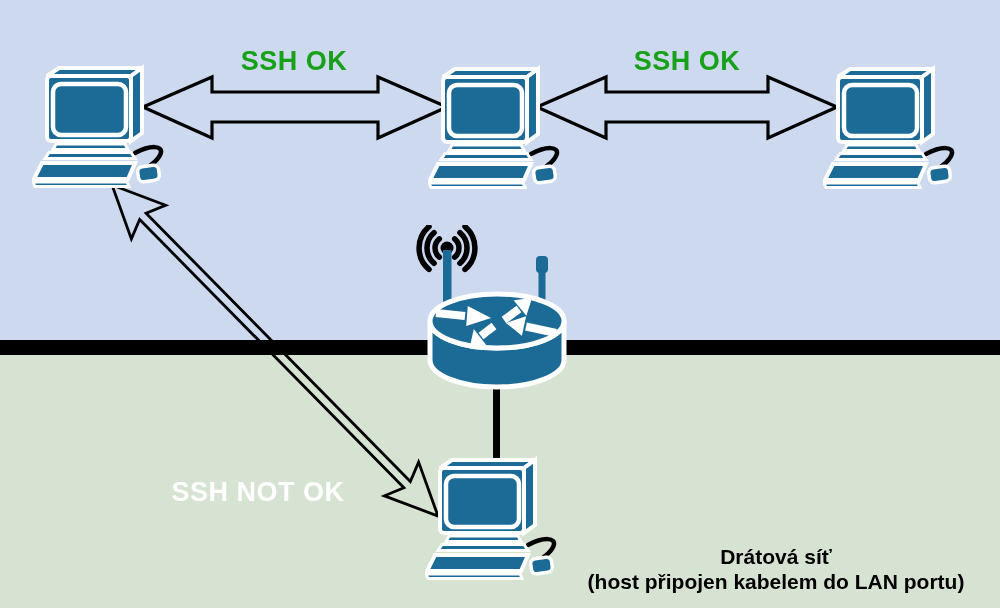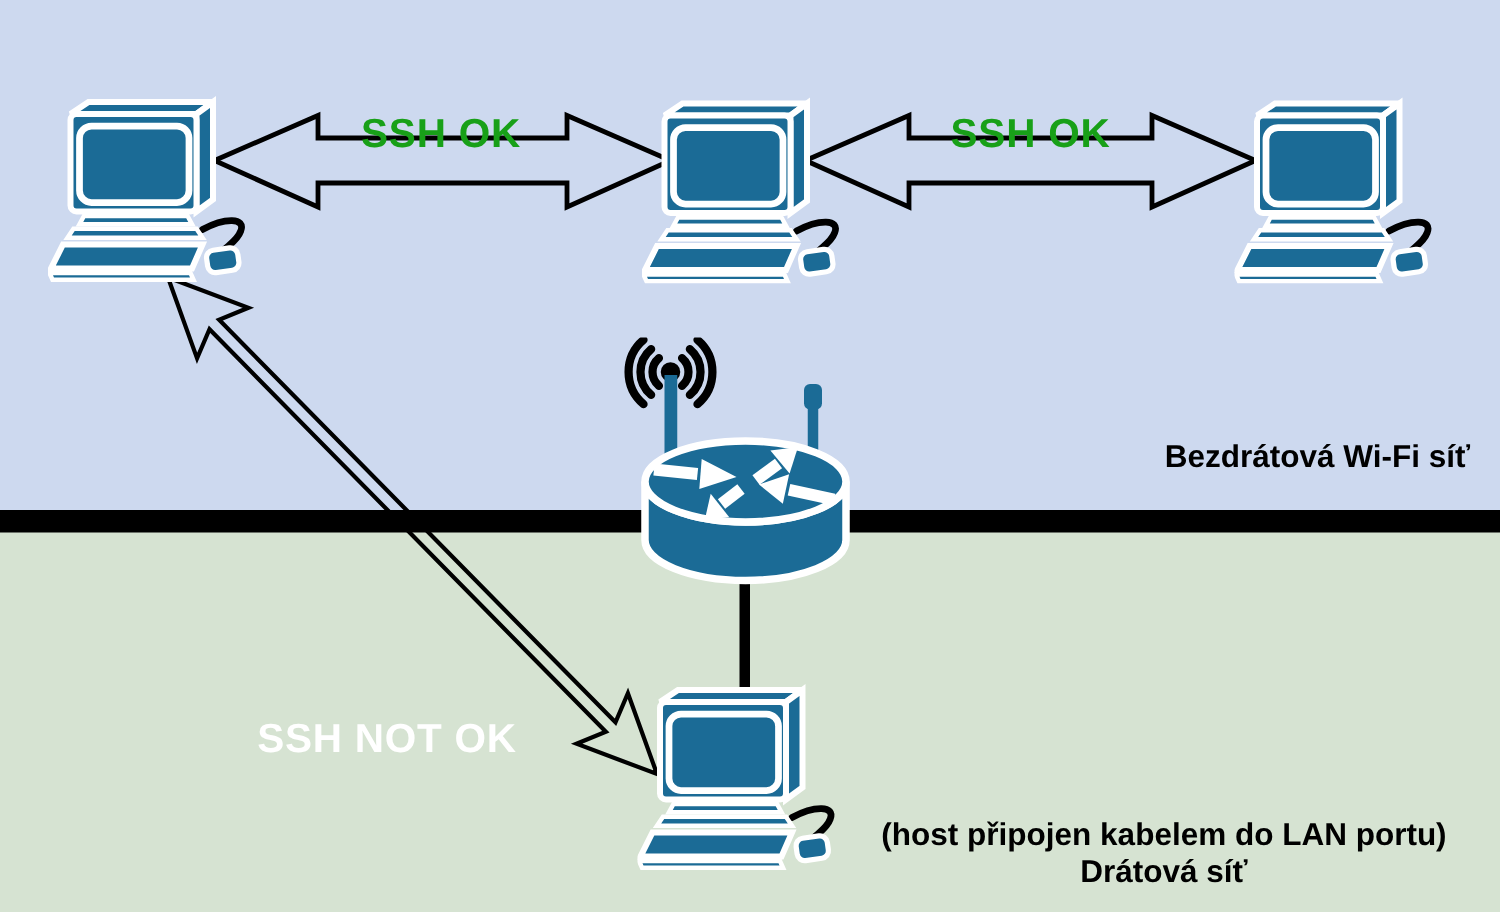--- a/index.html
+++ b/index.html
@@ -10,21 +10,21 @@
   .zone{position:absolute;left:0;width:1000px;}
   .zone-wireless{top:0;height:348px;background:#cdd9ef;}
   .zone-wired{top:348px;height:260px;background:#d6e3d2;}
   .divider{position:absolute;left:0;top:340px;width:1000px;height:15px;background:#000;}
   .lan-cable{position:absolute;left:493px;top:374px;width:7px;height:92px;background:#000;}
   svg.layer{position:absolute;left:0;top:0;width:1000px;height:608px;}
   svg.icon{position:absolute;}
   .lbl{position:absolute;font-weight:bold;white-space:nowrap;}
   .lbl-center{text-align:center;}
   .ssh-lbl{font-size:27px;letter-spacing:0.5px;}
-  .ok{color:#18a018;margin-top:28px;}
+  .ok{color:#18a018;}
   .notok{color:#ffffff;}
   .zone-lbl{font-size:21px;color:#000;line-height:25px;}
 </style>
 </head>
 <body>
 
 <div class="stage">
 
   <div class="zone zone-wireless"></div>
   <div class="zone zone-wired"></div>
@@ -112,20 +112,19 @@
       <use href="#pc-icon"></use>
     </svg>
   <svg class="icon" style="left:425px;top:448px" width="135" height="132" viewBox="0 0 135 132">
       <use href="#pc-icon"></use>
     </svg>
 
   <div class="lbl lbl-center ssh-lbl ok" style="left:194px;top:46px;width:200px">SSH OK</div>
   <div class="lbl lbl-center ssh-lbl ok" style="left:587px;top:46px;width:200px">SSH OK</div>
   <div class="lbl lbl-center ssh-lbl notok" style="left:118px;top:477px;width:280px">SSH NOT OK</div>
 
-  <div class="lbl zone-lbl" style="right:20px;top:292px">Bezdrátová Wi-Fi síť</div>
 
   <div class="lbl lbl-center zone-lbl" style="left:561px;top:544px;width:430px">
+    <div>Drátová síť</div>
     <div>(host připojen kabelem do LAN portu)</div>
-    <div>Drátová síť</div>
   </div>
 
 </div>
 
 </body></html>

